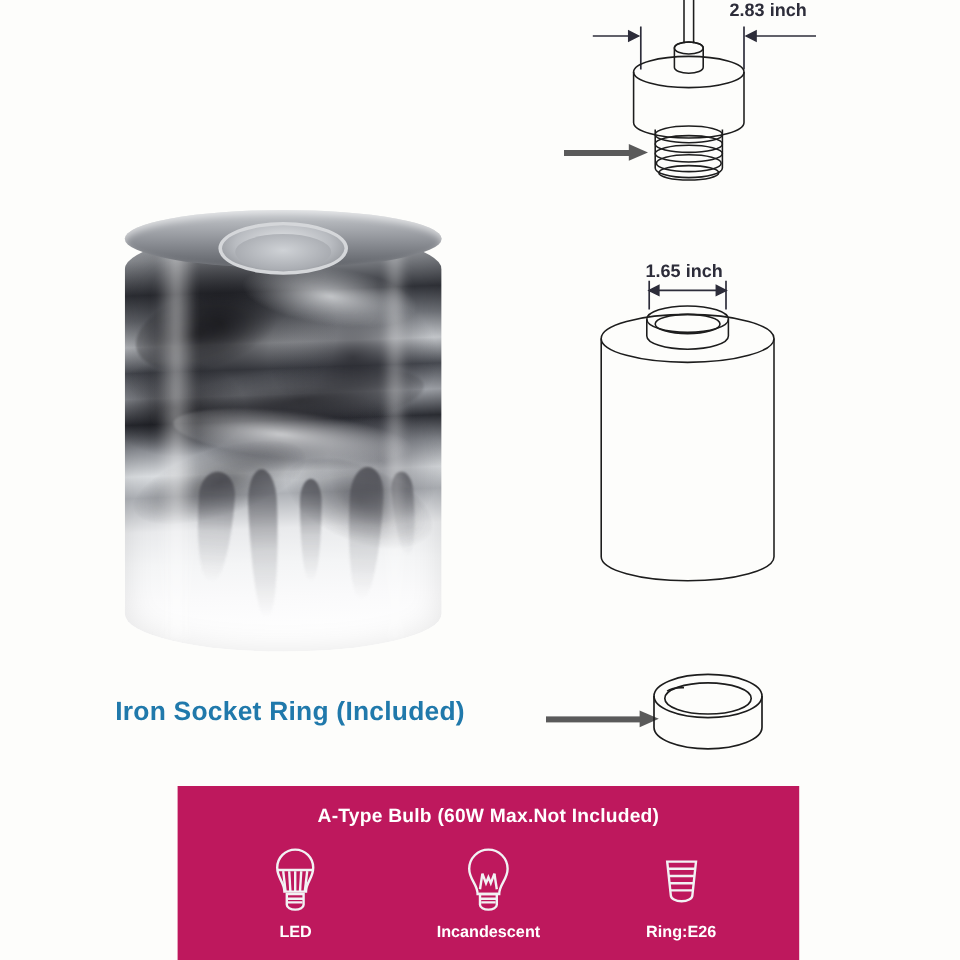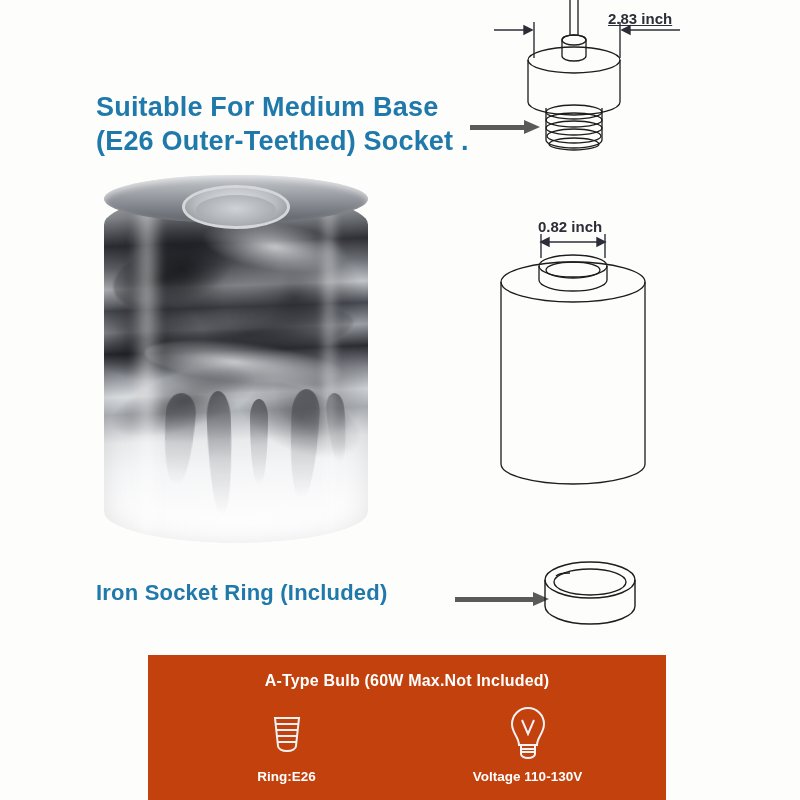--- a/index.html
+++ b/index.html
@@ -172,31 +172,31 @@
   #shade-diagram   { left: 462px; top: 212px; width: 220px; height: 300px; }
   #ring-diagram    { left: 520px; top: 552px; width: 150px; height: 96px; }
 
   .dim-label {
     position: absolute;
     color: #2d2d3a;
     font-size: 15px;
     font-weight: bold;
     white-space: nowrap;
   }
-  #dim-283 { left: 608px; top: 10px; text-decoration: underline; }
+  #dim-283 { left: 608px; top: 0; }
   #dim-165 { left: 538px; top: 218px; }
 
   
   #spec-banner {
     position: absolute;
     left: 148px;
     top: 655px;
     width: 518px;
     height: 145px;
-    background: #c2410c;
+    background: #be185d;
   }
   #banner-title {
     color: #ffffff;
     font-size: 16px;
     font-weight: bold;
     text-align: center;
     padding-top: 17px;
     letter-spacing: 0.2px;
   }
   #spec-row {
@@ -219,24 +219,20 @@
     font-weight: bold;
     margin-top: 7px;
     white-space: nowrap;
   }
 </style>
 </head>
 <body>
 
 <div id="page">
 
-  <div id="headline-top" class="callout">
-    <span>Suitable For Medium Base</span>
-    <span class="line2">(E26 Outer-Teethed) Socket .</span>
-  </div>
 
   <div id="arrow-top" class="arrow">
     <span class="shaft"></span>
     <span class="head"></span>
   </div>
 
   <div id="dim-283" class="dim-label">2.83 inch</div>
 
   <svg id="socket-diagram" class="diagram" viewBox="0 0 190 180">
     <g fill="none" stroke="#2d2d3a" stroke-width="1.4">
@@ -282,21 +278,21 @@
       <div class="drip d4"></div>
       <div class="drip d5"></div>
       <div class="gloss"></div>
       <div class="gloss2"></div>
     </div>
     <div class="shade-rim"></div>
     <div class="shade-neck"></div>
     <div class="shade-neck-inner"></div>
   </div>
 
-  <div id="dim-165" class="dim-label">0.82 inch</div>
+  <div id="dim-165" class="dim-label">1.65 inch</div>
 
   <svg id="shade-diagram" class="diagram" viewBox="0 0 220 300">
     <g stroke="#2d2d3a" stroke-width="1.4" fill="none">
       <line x1="79" y1="22" x2="79" y2="46"></line>
       <line x1="143" y1="22" x2="143" y2="46"></line>
       <line x1="79" y1="30" x2="143" y2="30"></line>
       <path d="M79 30 L87 26 L87 34 Z" fill="#2d2d3a"></path>
       <path d="M143 30 L135 26 L135 34 Z" fill="#2d2d3a"></path>
     </g>
     <g stroke="#1d1d1d" stroke-width="1.3" fill="none">
@@ -326,49 +322,70 @@
       <path d="M25 28 v26 a45 18 0 0 0 90 0 v-26"></path>
       <path d="M36 24 a14 5 0 0 1 14 -3"></path>
     </g>
   </svg>
 
   <div id="spec-banner">
     <div id="banner-title">A-Type Bulb (60W Max.Not Included)</div>
 
     <div id="spec-row">
 
-
+      <div class="spec-item">
+        <div class="spec-icon">
+          <svg width="48" height="58" viewBox="0 0 48 58">
+            <g stroke="#f2f2f4" stroke-width="2" fill="none">
+              <path d="M24 4 a15 15 0 0 1 15 15 c0 9 -6 12 -6 20 h-18 c0 -8 -6 -11 -6 -20 A15 15 0 0 1 24 4 z"></path>
+              <line x1="9" y1="21" x2="39" y2="21"></line>
+              <line x1="14" y1="22" x2="16" y2="39"></line>
+              <line x1="19" y1="22" x2="20" y2="39"></line>
+              <line x1="24" y1="22" x2="24" y2="39"></line>
+              <line x1="29" y1="22" x2="28" y2="39"></line>
+              <line x1="34" y1="22" x2="32" y2="39"></line>
+              <path d="M17 41 h14 v9 a7 4 0 0 1 -14 0 z"></path>
+              <line x1="17" y1="45" x2="31" y2="45"></line>
+              <line x1="18" y1="48" x2="30" y2="48"></line>
+            </g>
+          </svg>
+        </div>
+        <div class="spec-label">LED</div>
+      </div>
+
+      <div class="spec-item">
+        <div class="spec-icon">
+          <svg width="48" height="58" viewBox="0 0 48 58">
+            <g stroke="#f2f2f4" stroke-width="2" fill="none">
+              <path d="M24 4 a16 16 0 0 1 16 16 c0 9 -7 13 -7 21 h-18 c0 -8 -7 -12 -7 -21 A16 16 0 0 1 24 4 z"></path>
+              <path d="M19 24 l3 8 l2 -5 l2 5 l3 -8"></path>
+              <line x1="19" y1="24" x2="17" y2="37"></line>
+              <line x1="29" y1="24" x2="31" y2="37"></line>
+              <path d="M17 41 h14 v9 a7 4 0 0 1 -14 0 z"></path>
+              <line x1="17" y1="45" x2="31" y2="45"></line>
+              <line x1="18" y1="48" x2="30" y2="48"></line>
+            </g>
+          </svg>
+        </div>
+        <div class="spec-label">Incandescent</div>
+      </div>
 
 
       <div class="spec-item">
         <div class="spec-icon">
           <svg width="48" height="58" viewBox="0 0 48 58">
             <g stroke="#f2f2f4" stroke-width="2" fill="none">
               <path d="M12 14 h24 l-3 28 a9 5 0 0 1 -18 0 z"></path>
               <line x1="12.5" y1="20" x2="35.5" y2="20"></line>
               <line x1="13" y1="26" x2="35" y2="26"></line>
               <line x1="13.6" y1="32" x2="34.4" y2="32"></line>
               <line x1="14.2" y1="38" x2="33.8" y2="38"></line>
             </g>
           </svg>
         </div>
         <div class="spec-label">Ring:E26</div>
       </div>
 
-      <div class="spec-item">
-        <div class="spec-icon">
-          <svg width="48" height="58" viewBox="0 0 48 58">
-            <g stroke="#f2f2f4" stroke-width="2" fill="none">
-              <path d="M24 4 a16 16 0 0 1 16 16 c0 9 -7 13 -7 21 h-18 c0 -8 -7 -12 -7 -21 A16 16 0 0 1 24 4 z"></path>
-              <path d="M18 16 l6 14 l6 -14"></path>
-              <path d="M17 41 h14 v9 a7 4 0 0 1 -14 0 z"></path>
-              <line x1="17" y1="45" x2="31" y2="45"></line>
-              <line x1="18" y1="48" x2="30" y2="48"></line>
-            </g>
-          </svg>
-        </div>
-        <div class="spec-label">Voltage 110-130V</div>
-      </div>
 
     </div>
   </div>
 
 </div>
 
 </body></html>

